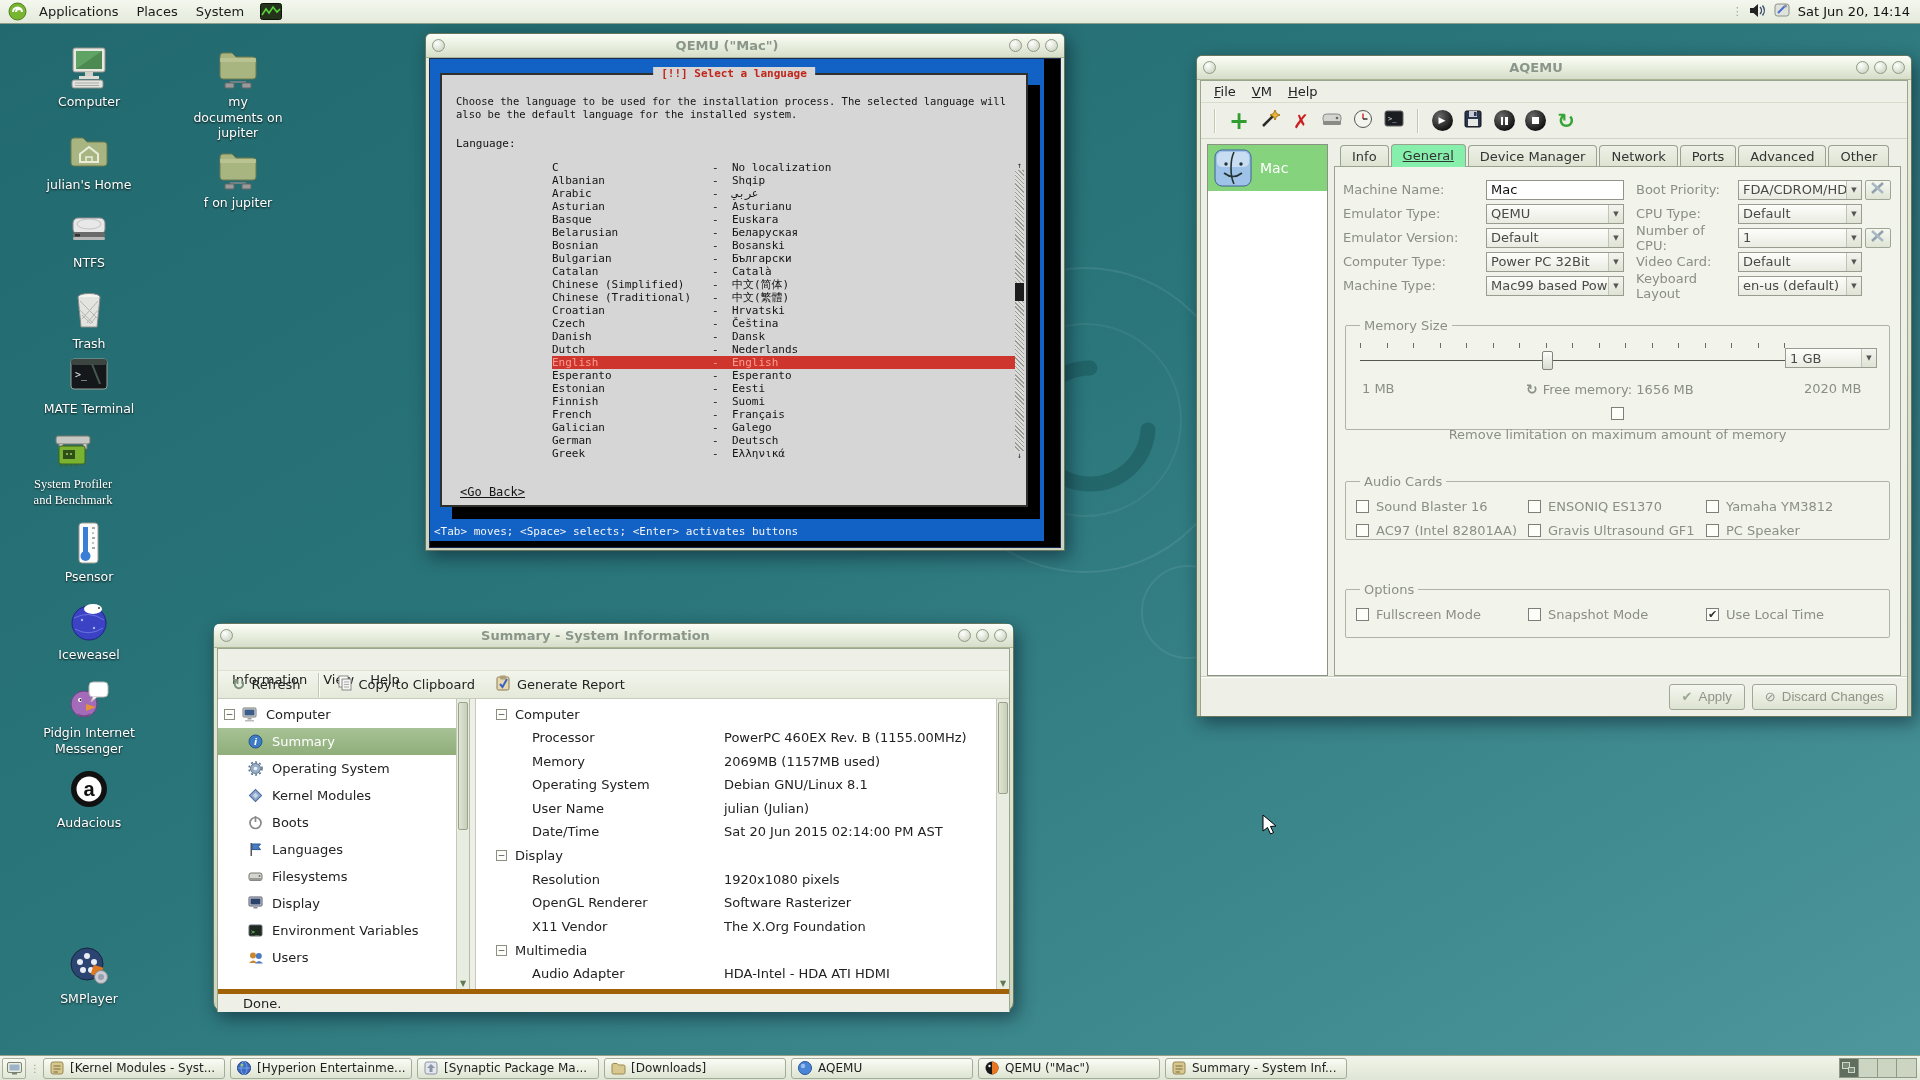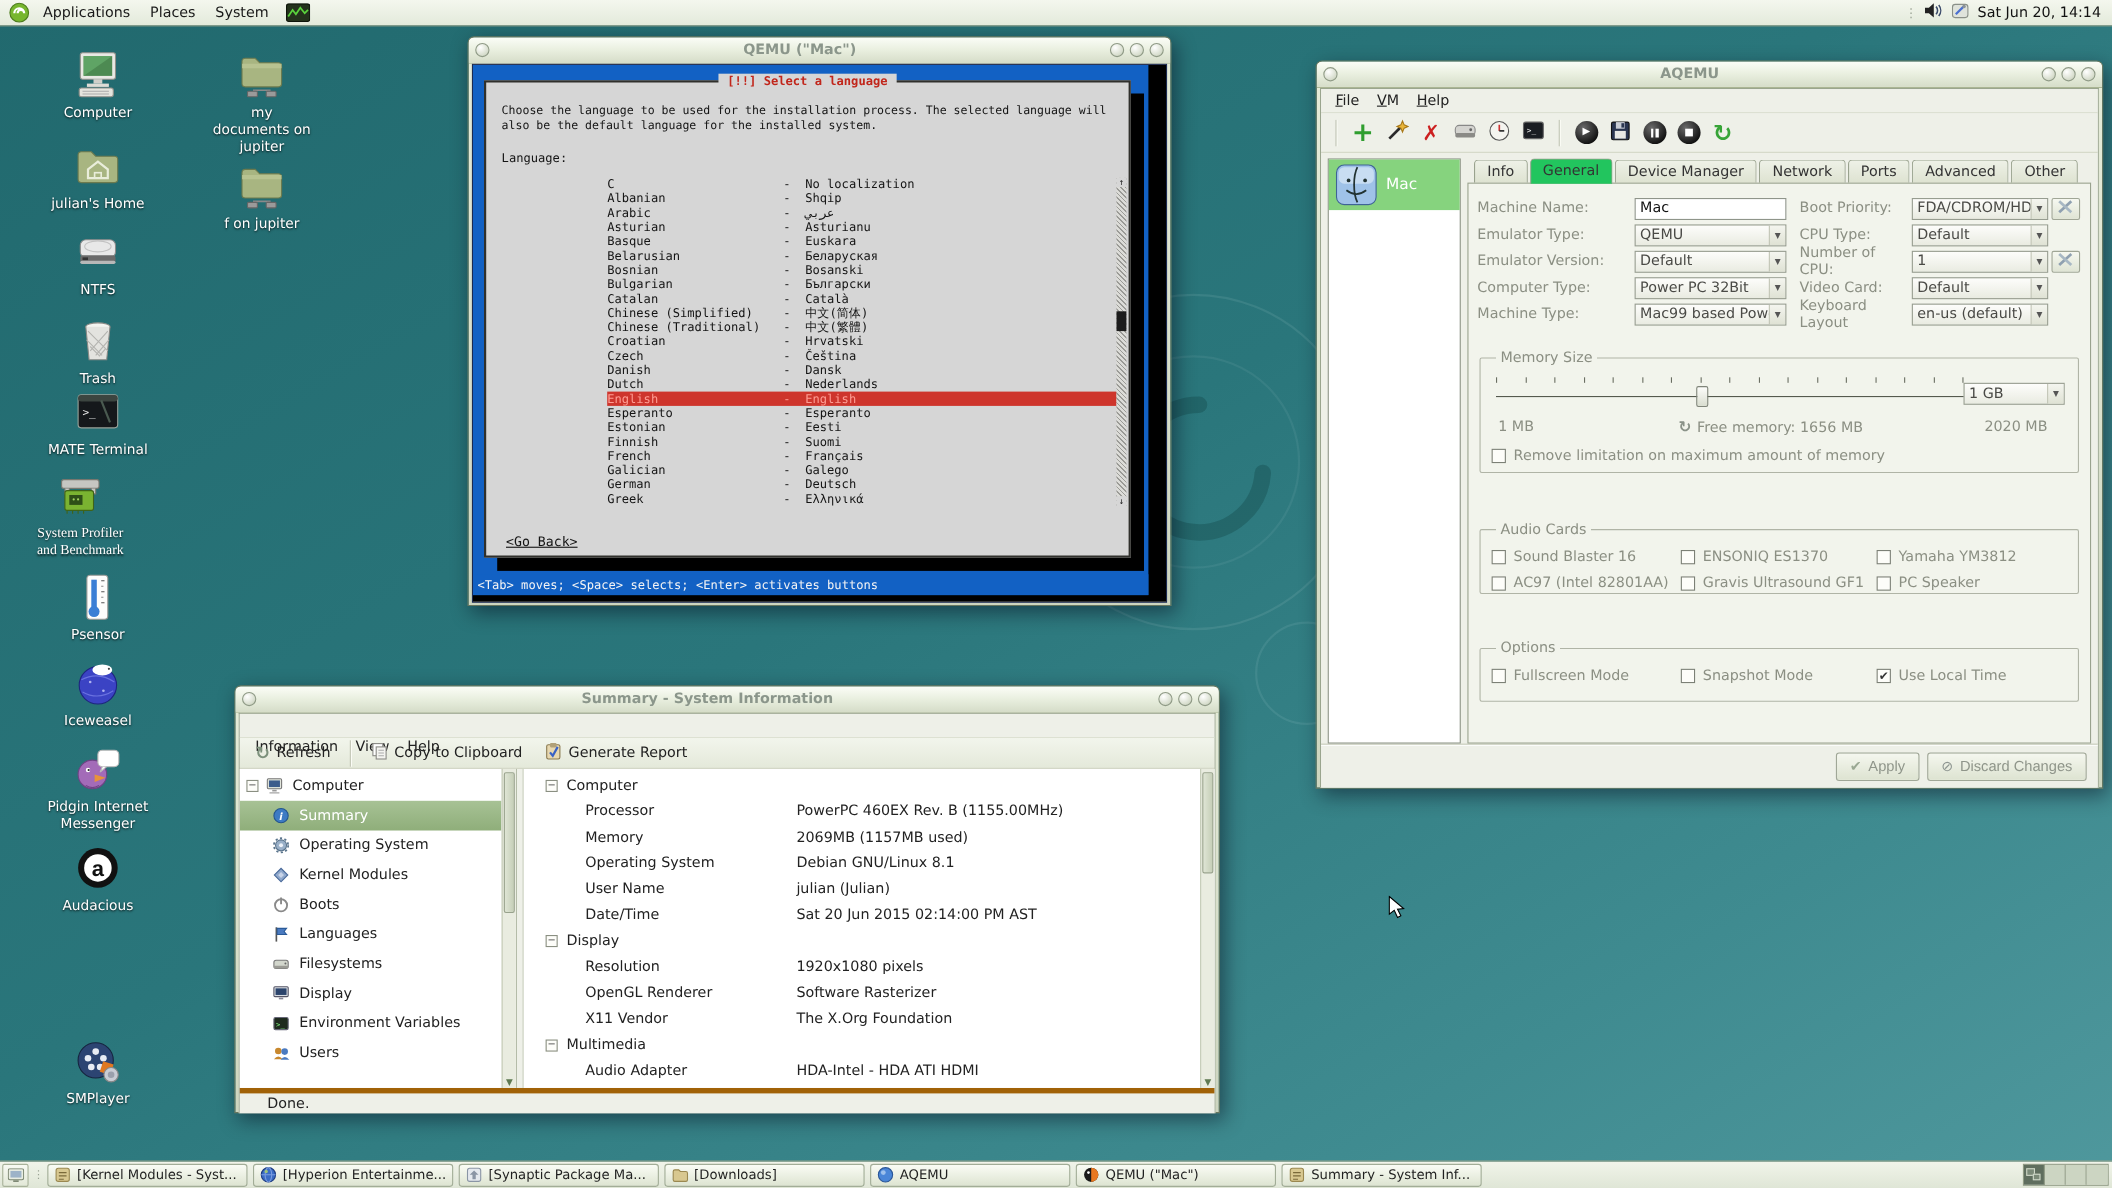--- a/index.html
+++ b/index.html
@@ -102,21 +102,21 @@
   .vm-list { width:150px; background:#fff; border:1px solid #8a9282; }
   .vm-item { height:46px; display:flex; align-items:center; gap:8px; padding:0 6px; }
   .vm-item.sel { background:#86d37e; color:#fff; font-size:14px; }
   .vm-icon { width:38px; height:38px; }
   .tab-area { flex:1; margin-left:6px; display:flex; flex-direction:column; }
   .aq-tabs { display:flex; gap:2px; padding-left:6px; height:23px; align-items:flex-end; }
   .aq-tab {
     padding:3px 11px 3px; border:1px solid #99a28e; border-bottom:none;
     border-radius:4px 4px 0 0; background:linear-gradient(#eef1e7,#dde2d0); font-size:13px; color:#333;
   }
-  .aq-tab.active { background:#22c55e; padding-bottom:4px; position:relative; z-index:2; }
+  .aq-tab.active { background:#86efac; padding-bottom:4px; position:relative; z-index:2;text-decoration:underline; }
   .tab-content { flex:1; border:1px solid #99a28e; background:#f2f4ec; margin-top:-1px; padding:12px 8px 0 8px; position:relative; }
 
   .f-row { display:flex; align-items:center; height:21px; margin-bottom:3px; }
   .f-label { color:#8b8f83; }
   .f-label.l { width:143px; flex:0 0 auto; }
   .f-label.r { width:102px; flex:0 0 auto; margin-left:12px; }
   .f-ctl { height:20px; display:flex; align-items:center; }
   .f-ctl.l { width:138px; flex:0 0 auto; }
   .f-ctl.r { width:124px; flex:0 0 auto; }
   .f-input { width:100%; height:20px; background:#fff; border:1px solid #8f958a; padding:0 4px; display:flex; align-items:center; color:#111; }
@@ -134,34 +134,34 @@
   .mem-slider .ticks { position:absolute; left:0; right:0; top:0; display:flex; justify-content:space-between; }
   .mem-slider .ticks i { display:block; width:1px; height:5px; background:#6a6e62; }
   .mem-slider .track { position:absolute; left:0; right:0; top:17px; height:1px; background:#55594e; }
   .mem-slider .handle { position:absolute; top:8px; width:11px; height:19px; background:linear-gradient(#fdfdfb,#d9ddcf); border:1px solid #80857a; border-radius:2px; }
   .mem-combo { width:92px; margin-left:auto; margin-right:2px; }
   .mem-labels { position:relative; height:18px; margin-top:8px; color:#8b8f83; }
   .mem-labels .a { position:absolute; left:6px; }
   .mem-labels .b { position:absolute; left:170px; display:flex; align-items:center; gap:5px; }
   .mem-labels .c { position:absolute; left:448px; }
   .mini-reload { font-size:14px; font-weight:bold; color:#8a9288; }
-  .cb-line { display:flex; align-items:center; gap:7px; margin-top:8px; color:#8b8f83; }
+  .cb-line { display:flex; align-items:center; gap:7px; margin-top:8px; color:#8b8f83;flex-direction:column; }
   .cb { width:13px; height:13px; background:#fdfdf9; border:1px solid #7c8076; flex:0 0 auto; display:flex; align-items:center; justify-content:center; font-size:11px; color:#333; line-height:11px; }
   #grp-audio { margin-top:44px; height:66px; }
   #grp-options { margin-top:42px; height:56px; }
   .grid3 { display:grid; grid-template-columns: 172px 178px auto; row-gap:9px; }
   .cb-item { display:flex; align-items:center; gap:7px; color:#8b8f83; white-space:nowrap; }
 
   .aq-footer { height:40px; background:#eef0e8; border-top:1px solid #c8ccbc; box-shadow:0 1px 0 #fff inset; display:flex; align-items:center; justify-content:flex-end; gap:7px; padding:0 10px; }
   .aq-btn { height:26px; padding:0 12px; border:1px solid #a0a797; border-radius:3px; background:linear-gradient(#f5f7ef,#dde3d1); display:flex; align-items:center; gap:6px; color:#8f958a; }
   .aq-btn .bglyph { font-size:13px; }
   .g-check { color:#9aa893; } .g-discard { color:#8d9590; font-size:14px; }
 
   
-  #sysinfo-window { left:213px; top:623px; width:896px; height:389px; z-index:25; }
+  #sysinfo-window { left:213px; top:623px; width:801px; height:389px; z-index:25;border-radius:10px; }
   .si-menubar { height:22px; display:flex; align-items:center; padding:0 6px; background:#eef0e8; border-bottom:1px solid #dde1d2; }
   .si-menubar .menu-item { padding:2px 8px;margin-top:40px; }
   .si-toolbar { height:28px; display:flex; align-items:center; gap:4px; padding:0 6px; background:linear-gradient(#f2f5ec,#e4e9da); border-bottom:1px solid #c6cdb9; }
   .si-tool { display:flex; align-items:center; gap:6px; padding:2px 8px; }
   .si-body { display:flex; height:290px; background:#eef0e8; }
   .si-tree-wrap { width:252px; display:flex; background:#fff; border-right:1px solid #b4bca8; }
   .si-tree { flex:1; padding-top:2px; overflow:hidden; }
   .si-row { height:27px; display:flex; align-items:center; gap:7px; padding-left:6px; white-space:nowrap; }
   .si-row .exp { width:11px; height:11px; border:1px solid #8a8f82; background:#fdfdf9; display:flex; align-items:center; justify-content:center; font-size:9px; line-height:9px; color:#444; flex:0 0 auto; }
   .si-row.child { padding-left:30px; }

